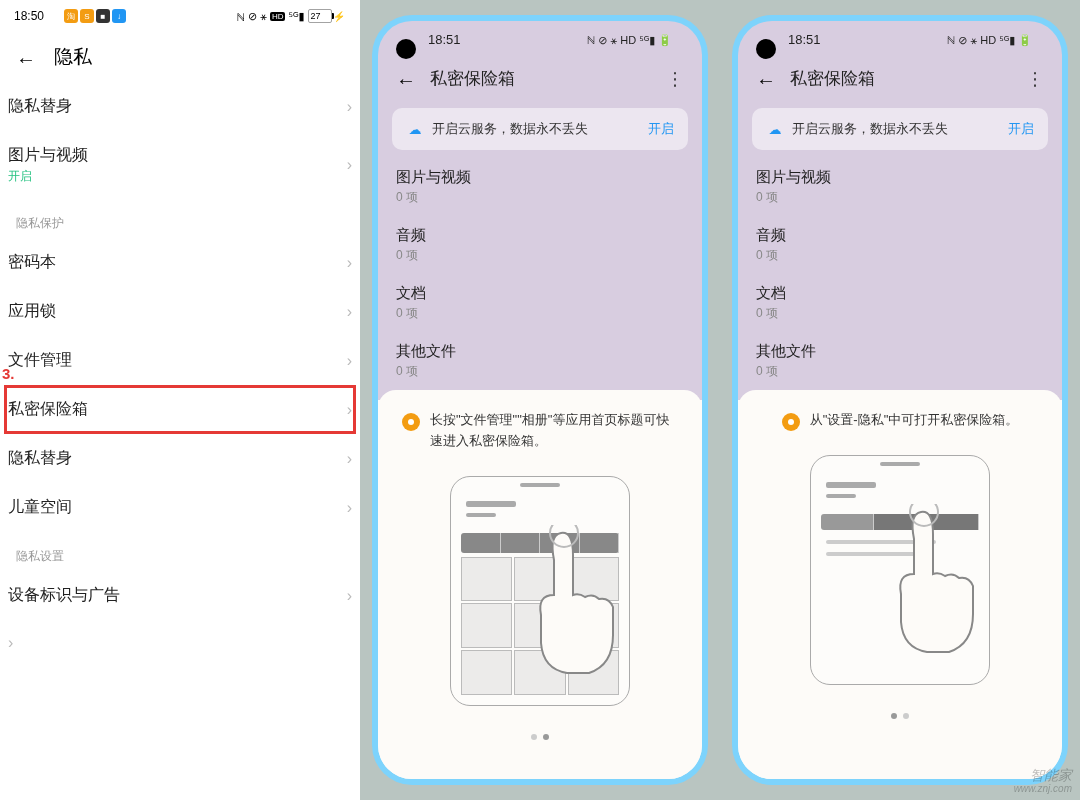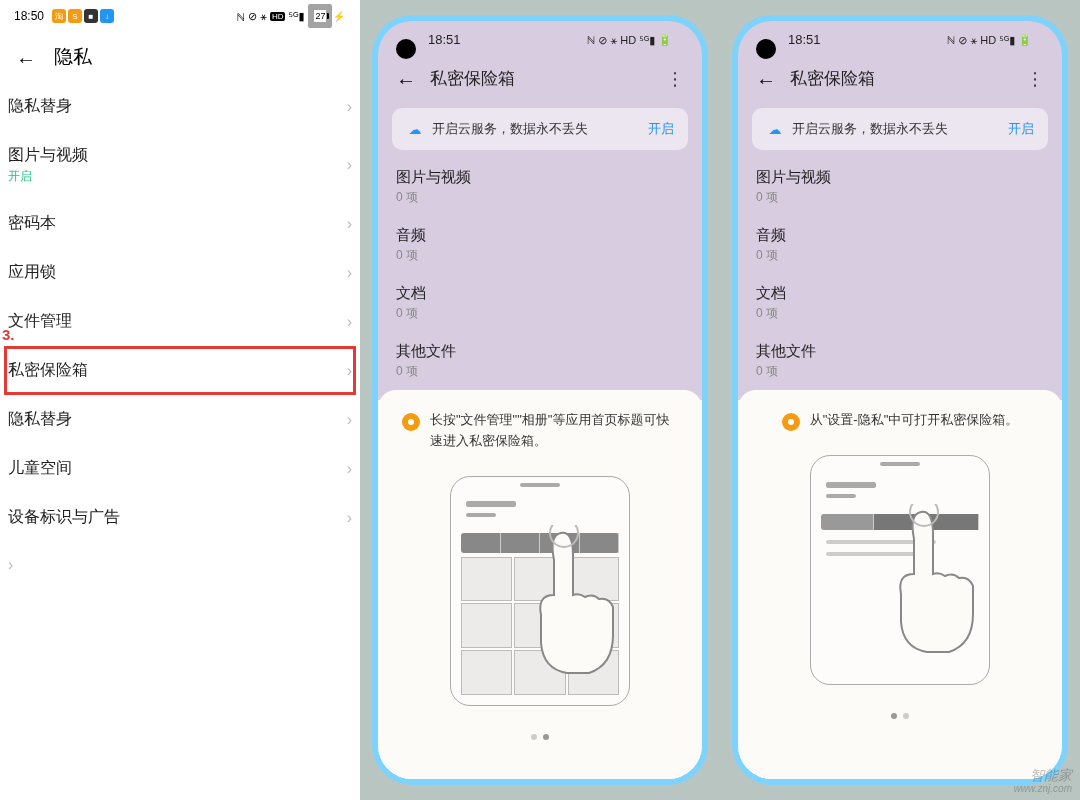--- a/index.html
+++ b/index.html
@@ -1,27 +1,27 @@
 <!DOCTYPE html>
 <html><head>
 <meta charset="utf-8">
 <style>
 *{box-sizing:border-box;margin:0;padding:0;font-family:-apple-system,BlinkMacSystemFont,"Segoe UI",sans-serif}
 body{width:1080px;height:800px;display:flex;background:#b9c5c1;overflow:hidden}
 .col1{width:360px;height:800px;background:#fff;display:flex;flex-direction:column;position:relative}
 .statusbar{height:32px;display:flex;justify-content:space-between;align-items:center;padding:0 14px;font-size:12px;color:#000}
-.sb-left{display:flex;align-items:center;gap:8px}
+.sb-left{display:flex;align-items:center;gap:20px}
 .sb-right{display:flex;align-items:center;gap:3px;font-size:11px}
 .sb-icons{display:flex;gap:2px}
 .sb-icon{width:14px;height:14px;border-radius:3px;display:flex;align-items:center;justify-content:center;font-size:8px;color:#fff}
 .sb-icon.orange{background:#f39c12}
 .sb-icon.dark{background:#333}
 .sb-icon.blue{background:#2196f3}
 .battery{display:flex;align-items:center;gap:2px;font-size:10px}
-.battery-box{width:24px;height:12px;border:6px solid #a3a3a3;border-radius:2px;position:relative;display:flex;align-items:center;padding:6px 2px}
+.battery-box{width:24px;height:12px;border:1px solid #a3a3a3;border-radius:2px;position:relative;display:flex;align-items:center;padding:6px 2px}
 .battery-box:after{content:"";position:absolute;right:-3px;width:2px;height:6px;background:#000;border-radius:0 1px 1px 0}
 .header{display:flex;align-items:center;padding:12px 16px;gap:18px}
 .back-arrow{font-size:20px;color:#000;cursor:pointer}
 .header-title{font-size:19px;font-weight:500;color:#000}
 .list{flex:1;overflow-y:auto}
 .row{display:flex;align-items:center;justify-content:space-between;padding:14px 8px;cursor:pointer}
 .row-main{display:flex;flex-direction:column;gap:2px}
 .row-label{font-size:16px;color:#222}
 .row-sub{font-size:12px;color:#999}
 .row-sub.on{color:#26c281}
@@ -107,20 +107,21 @@
         </div>
       <span class="chev">›</span>
     </div>
     <div class="row">
       <div class="row-main">
           <span class="row-label">图片与视频</span>
           <span class="row-sub on">开启</span>
         </div>
       <span class="chev">›</span>
     </div>
+    <div class="section-title">隐私保护</div>
     <div class="row">
       <div class="row-main">
           <span class="row-label">密码本</span>
         </div>
       <span class="chev">›</span>
     </div>
     <div class="row">
       <div class="row-main">
           <span class="row-label">应用锁</span>
         </div>
@@ -147,20 +148,21 @@
           <span class="row-label">隐私替身</span>
         </div>
       <span class="chev">›</span>
     </div>
     <div class="row">
       <div class="row-main">
           <span class="row-label">儿童空间</span>
         </div>
       <span class="chev">›</span>
     </div>
+    <div class="section-title">隐私设置</div>
     <div class="row">
       <div class="row-main">
           <span class="row-label">设备标识与广告</span>
         </div>
       <span class="chev">›</span>
     </div>
     <div class="row">
       <span class="chev">›</span>
     </div>
   </div>

